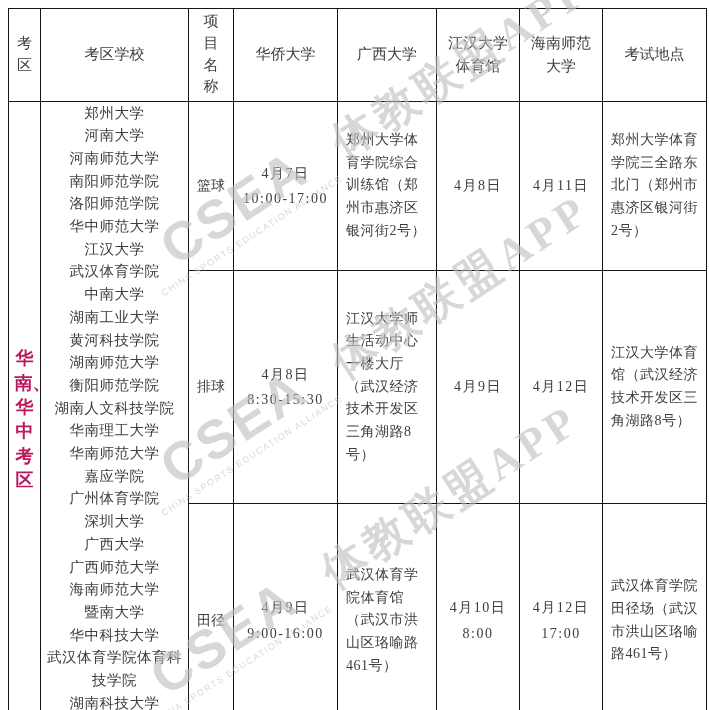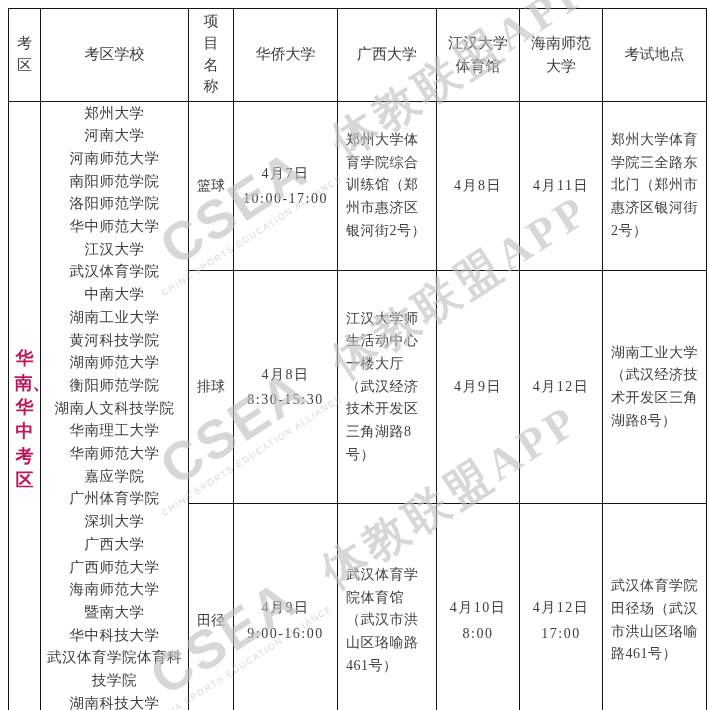--- a/index.html
+++ b/index.html
@@ -110,21 +110,21 @@
         <td class="date pre">4月11日</td>
         <td class="place">郑州大学体育学院三全路东北门（郑州市惠济区银河街2号）</td>
       </tr>
       <tr class="r2">
         <td class="event">排球</td>
         <td class="date pre">4月8日
 8:30-15:30</td>
         <td class="place">江汉大学师生活动中心一楼大厅（武汉经济技术开发区三角湖路8号）</td>
         <td class="date pre">4月9日</td>
         <td class="date pre">4月12日</td>
-        <td class="place">湖南工业大学（武汉经济技术开发区三角湖路8号）</td>
+        <td class="place">江汉大学体育馆（武汉经济技术开发区三角湖路8号）</td>
       </tr>
       <tr class="r3">
         <td class="event">田径</td>
         <td class="date pre">4月9日
 9:00-16:00</td>
         <td class="place">武汉体育学院体育馆（武汉市洪山区珞喻路461号）</td>
         <td class="date pre">4月10日
 8:00</td>
         <td class="date pre">4月12日
 17:00</td>

